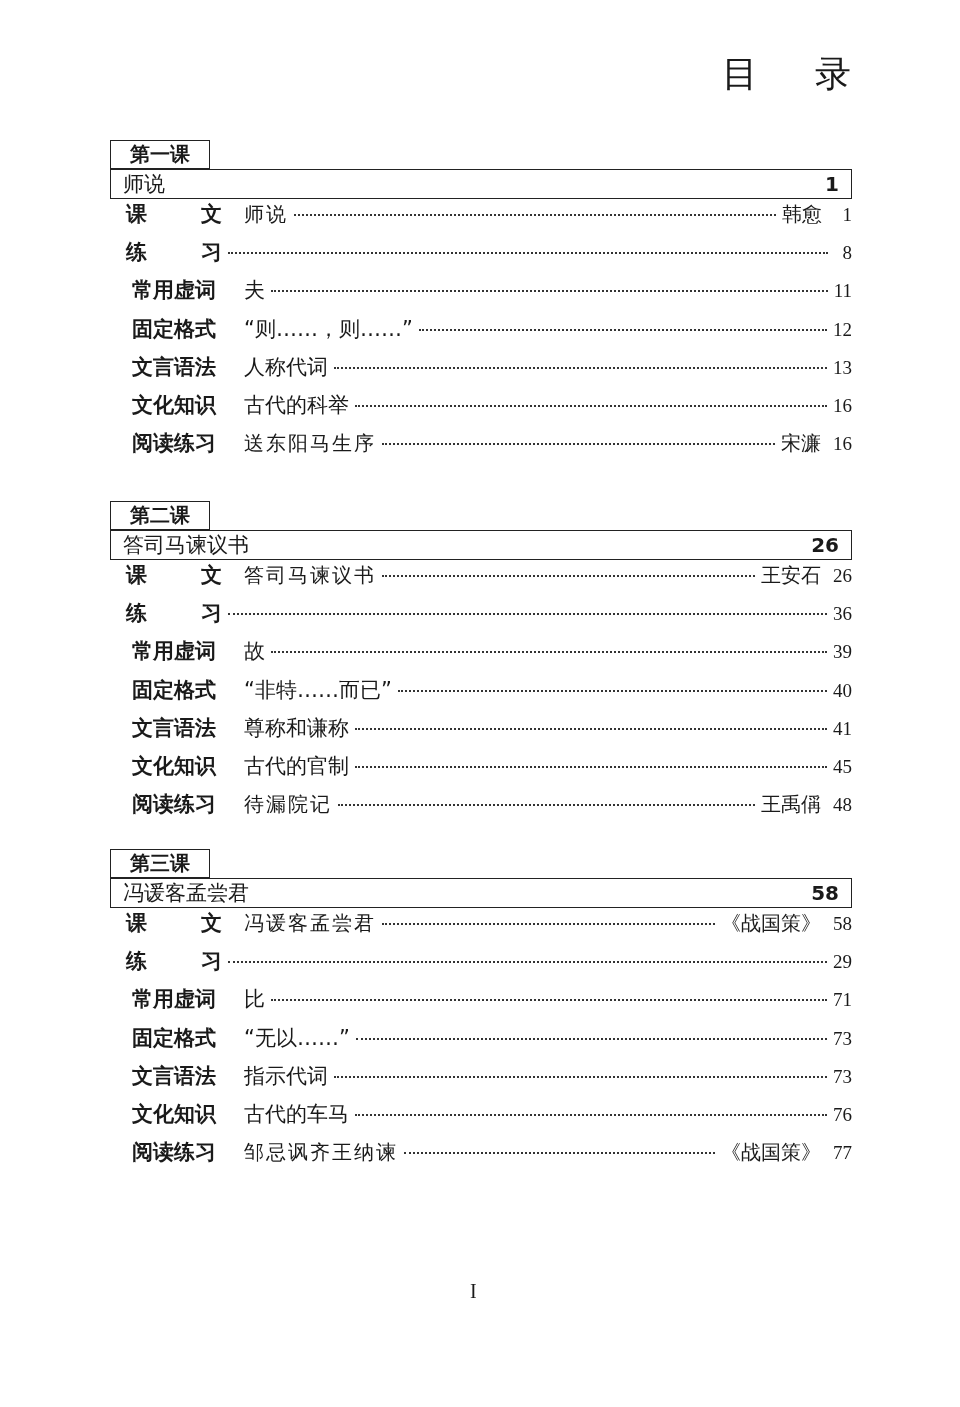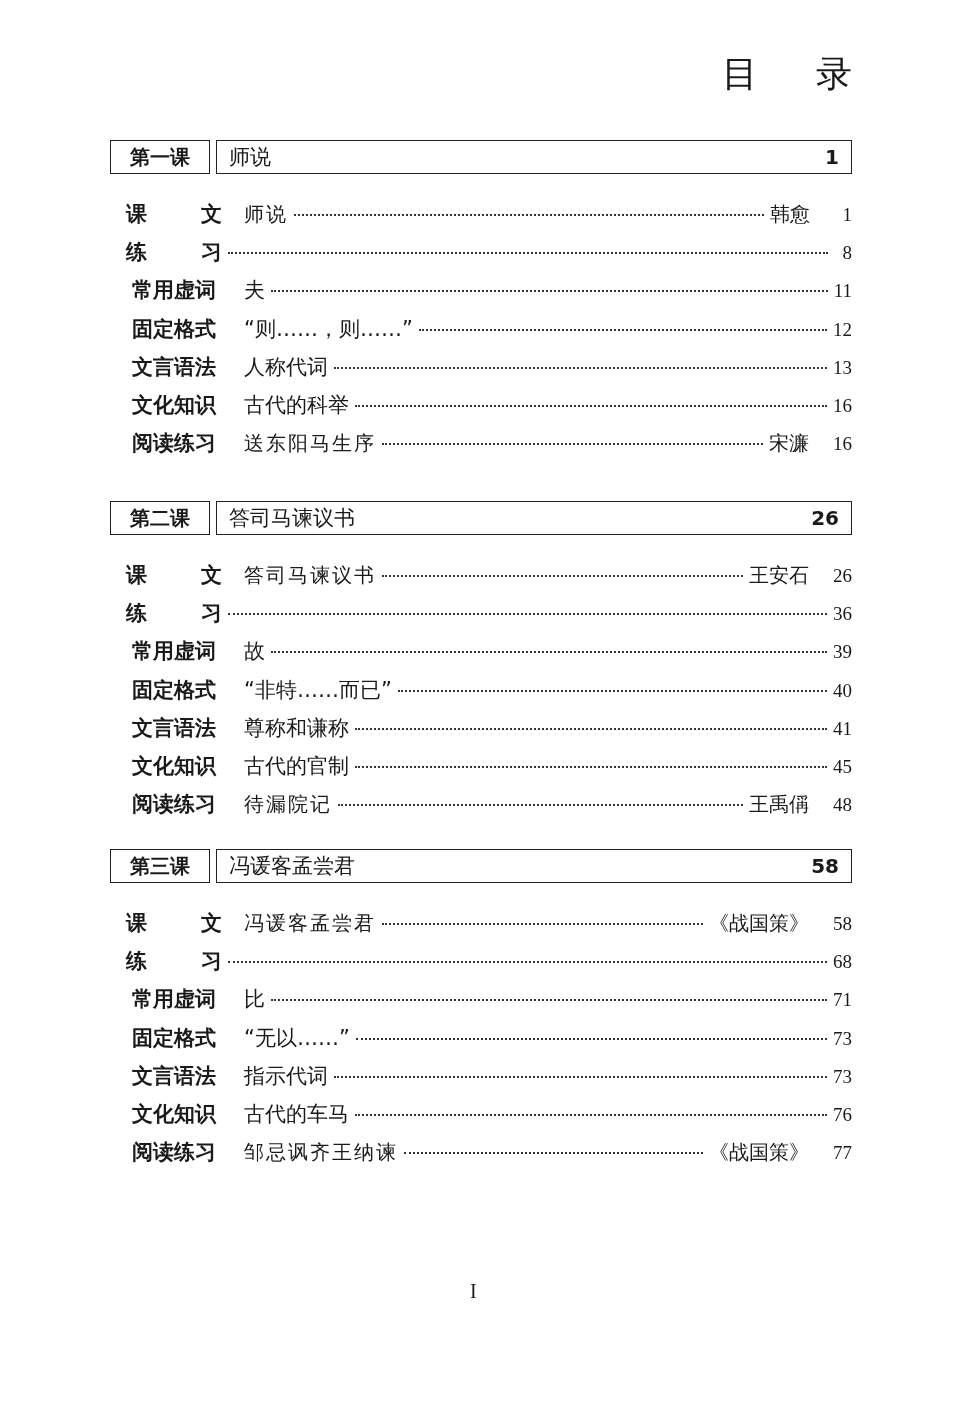--- a/index.html
+++ b/index.html
@@ -1,34 +1,34 @@
 <!DOCTYPE html>
 <html><head>
 <meta charset="utf-8">
 <style>
   html, body { margin:0; padding:0; background:#ffffff; }
   body { width:960px; height:1407px; position:relative; overflow:hidden; color:#1a1a1a;
          font-family:"DejaVu Sans", sans-serif; }
   .page-title { position:absolute; top:50px; left:722px; font-size:36px; letter-spacing:24px;
-         font-family:Liberation Sans, sans-serif; font-weight:normal; }
+         font-family:Liberation Serif, serif; font-weight:normal; }
   .lesson { position:absolute; left:110px; width:742px; }
-  .lesson-header { display:flex; height:34px; }
+  .lesson-header { display:flex; height:34px;flex-direction:column; }
   .lesson-num { width:100px; border:1.5px solid #222; display:flex; align-items:center; justify-content:center;
          font-weight:bold; font-size:20px; margin-right:6px; box-sizing:border-box; }
   .lesson-title-box { flex:1; border:1.5px solid #222; display:flex; align-items:center; justify-content:space-between;
          padding:0 12px; font-size:21px; box-sizing:border-box; }
   .lesson-title-box .pg { font-weight:bold; font-size:20px; }
   .entries { margin-top:26px; padding-left:16px; }
   .entry { display:flex; align-items:baseline; height:38.2px; font-size:21px; }
   .entry .label { width:96px; font-weight:bold; display:flex; justify-content:space-between; flex:none; }
   .entry .label.wide { justify-content:center; }
   .entry .text { margin-left:22px; white-space:nowrap; flex:none; }
   .entry .text.kai { font-family:"DejaVu Serif", serif; font-size:20px; letter-spacing:2px; }
   .entry .leader { flex:1; border-bottom:2px dotted #333; margin:0 6px; transform:translateY(-5px); min-width:20px; }
-  .entry .author { font-family:Liberation Mono, monospace; font-size:20px; white-space:nowrap; margin-right:24px; }
+  .entry .author { font-family:Liberation Mono, monospace; font-size:20px; white-space:nowrap; margin-right:12px; }
   .entry .page { font-family:"Liberation Serif", serif; font-size:19px; min-width:18px; text-align:right; }
   .footer-page { position:absolute; top:1280px; left:470px; font-family:"Liberation Serif", serif; font-size:20px; }
 </style>
 </head>
 <body>
 
 <div class="page-title">目 录</div>
 
 <div id="lessons-root">
     <div class="lesson" style="top: 140px;">
@@ -203,21 +203,21 @@
         <span class="page">58</span>
       </div>
         <div class="entry">
         <span class="label">
             <span>练</span>
             <span>习</span>
           </span>
 
         <span class="leader"></span>
 
-        <span class="page">68</span>
+        <span class="page">29</span>
       </div>
         <div class="entry">
         <span class="label wide">
             <span>常用虚词</span>
           </span>
         <span class="text">比</span>
         <span class="leader"></span>
 
         <span class="page">71</span>
       </div>

